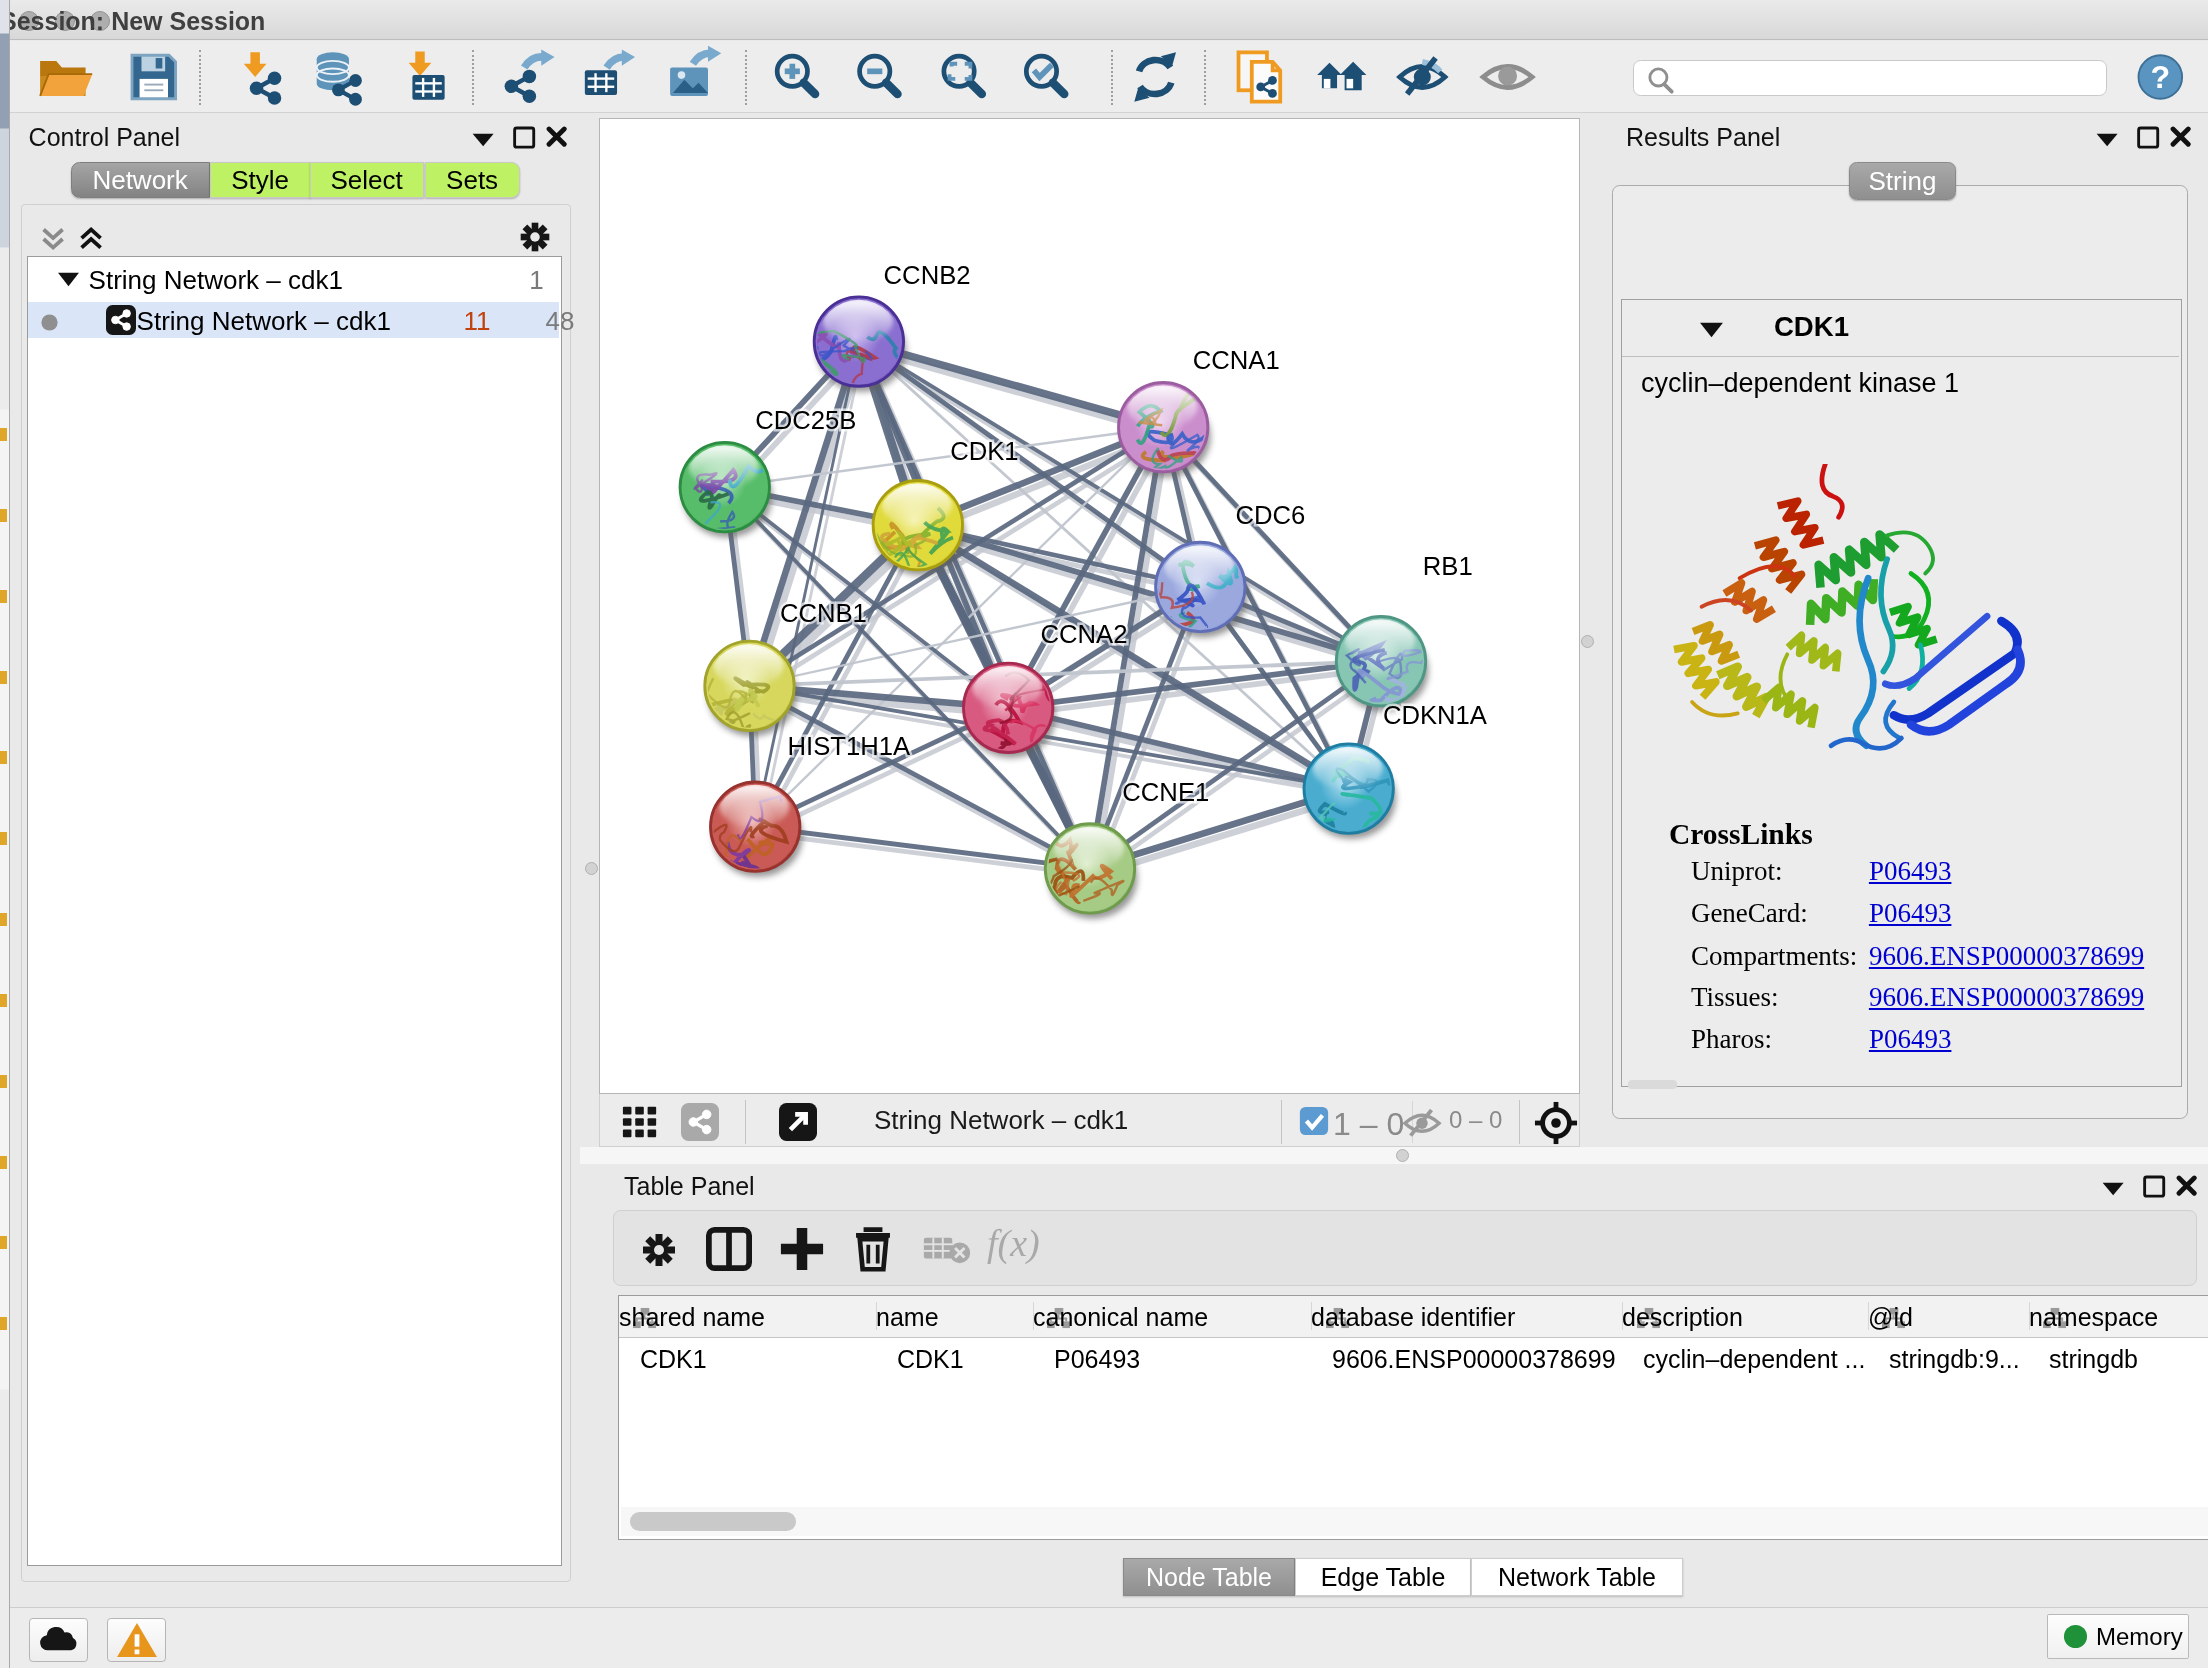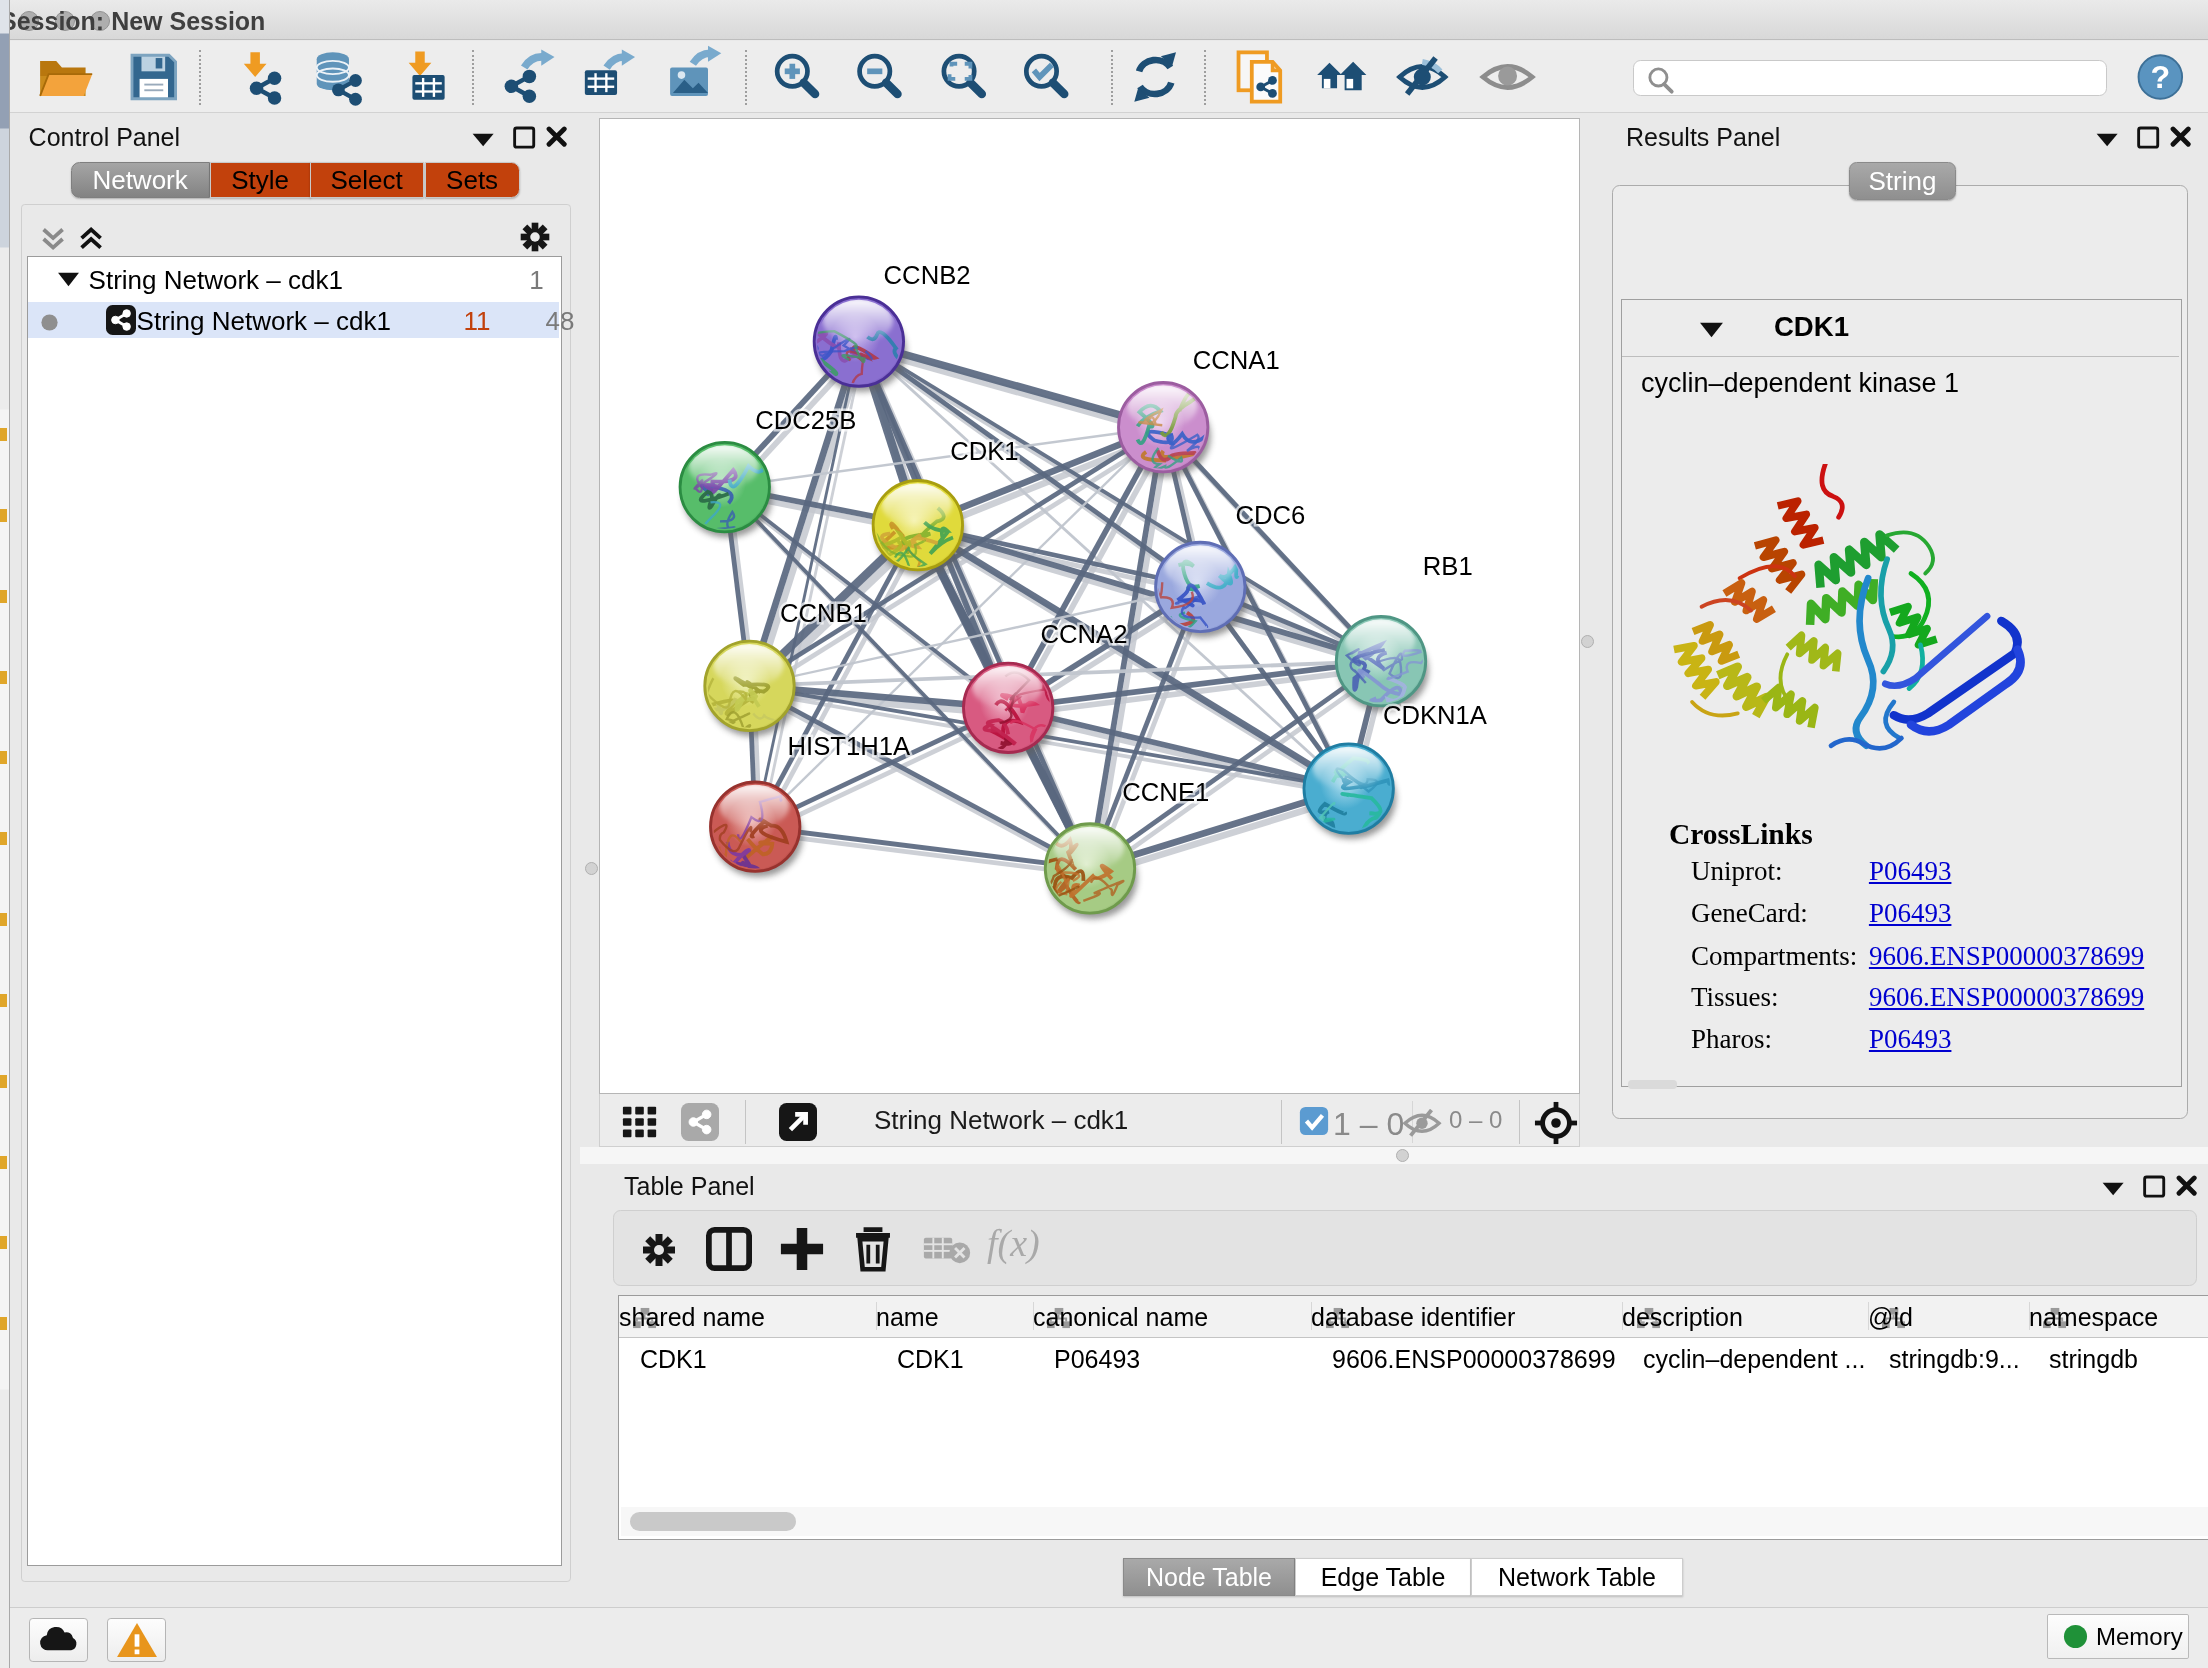--- a/index.html
+++ b/index.html
@@ -11,21 +11,21 @@
 .tl{position:absolute;top:10.5px;width:20px;height:20px;border-radius:50%;background:#aeaeae;border:1px solid #939393}
 #title{position:absolute;top:6.7px;left:0;width:100%;text-align:left;font-size:25px;font-weight:bold;color:#3f3f3f}
 
 #toolbar{position:absolute;left:0;top:41px;width:2208px;height:72px;background:#ededed;border-bottom:1px solid #d2d2d2}
 .vsep{position:absolute;top:49px;height:55px;width:0;border-left:2.9px dotted #9e9e9e}
 #searchbox{position:absolute;left:1633px;top:19px;width:474px;height:36px;background:#fff;border:1.9px solid #c9c9c9;border-radius:7.6px}
 
 .ptitle{font-size:25px;color:#111}
 
 #cpanel{position:absolute;left:7.6px;top:113px;width:571px;height:1484px}
-.tabseg{position:absolute;height:36px;background:#c2410c;border:1px solid #c9c9c9;font-size:26px;color:#000;text-align:center;line-height:34px;box-shadow:0 1px 1.9px rgba(0,0,0,0.25)}
+.tabseg{position:absolute;height:36px;background:#bef264;border:1px solid #c9c9c9;font-size:26px;color:#000;text-align:center;line-height:34px;box-shadow:0 1px 1.9px rgba(0,0,0,0.25)}
 .tabsel{background:linear-gradient(#a5a5a5,#838383);color:#fff;border-color:#7f7f7f}
 #cplist{position:absolute;left:19px;top:143px;width:535px;height:1310px;background:#fff;border:1.9px solid #9b9b9b}
 #cprow2{position:absolute;left:0;top:45px;width:531px;height:36px;background:#dbe5f8}
 
 #netpanel{position:absolute;left:599px;top:118px;width:981px;height:1029px}
 #netcanvas{position:absolute;left:0;top:0;width:981px;height:976px;background:#fff;border:1.9px solid #b5b5b5}
 #netbar{position:absolute;left:0;top:976px;width:981px;height:53px;background:#ececec;border:1px solid #cfcfcf;border-top:none}
 
 #rpanel{position:absolute;left:1599px;top:113px;width:610px;height:1014px}
 #rbox{position:absolute;left:13.3px;top:72px;width:576px;height:934px;background:#ececec;border:1.9px solid #ababab;border-radius:7.6px}

